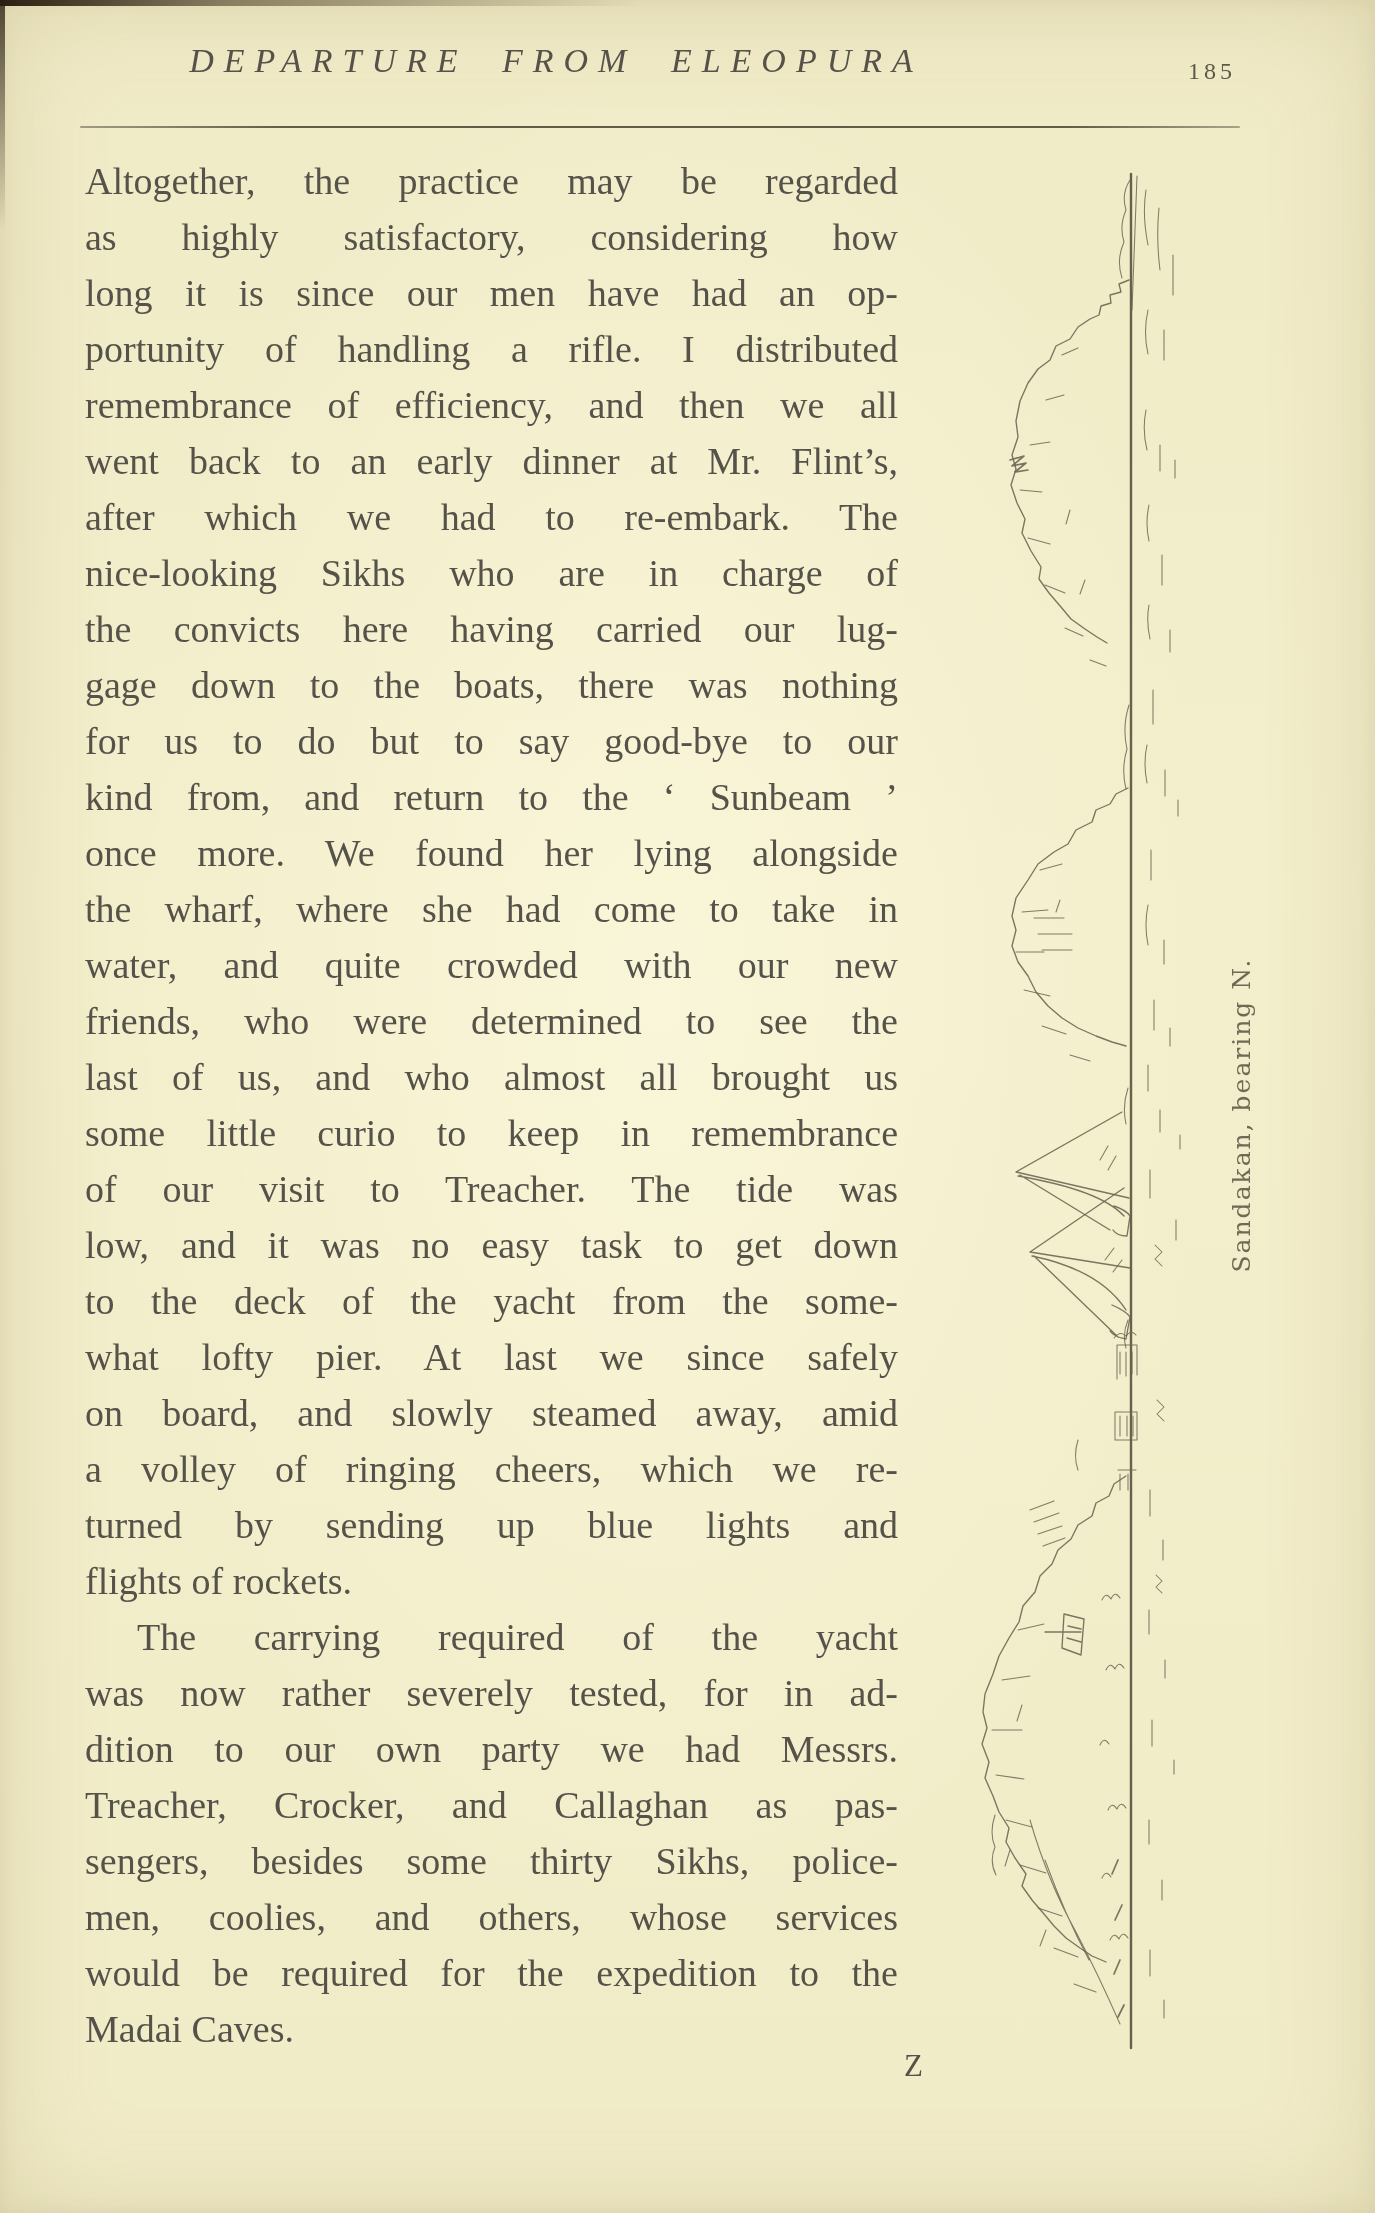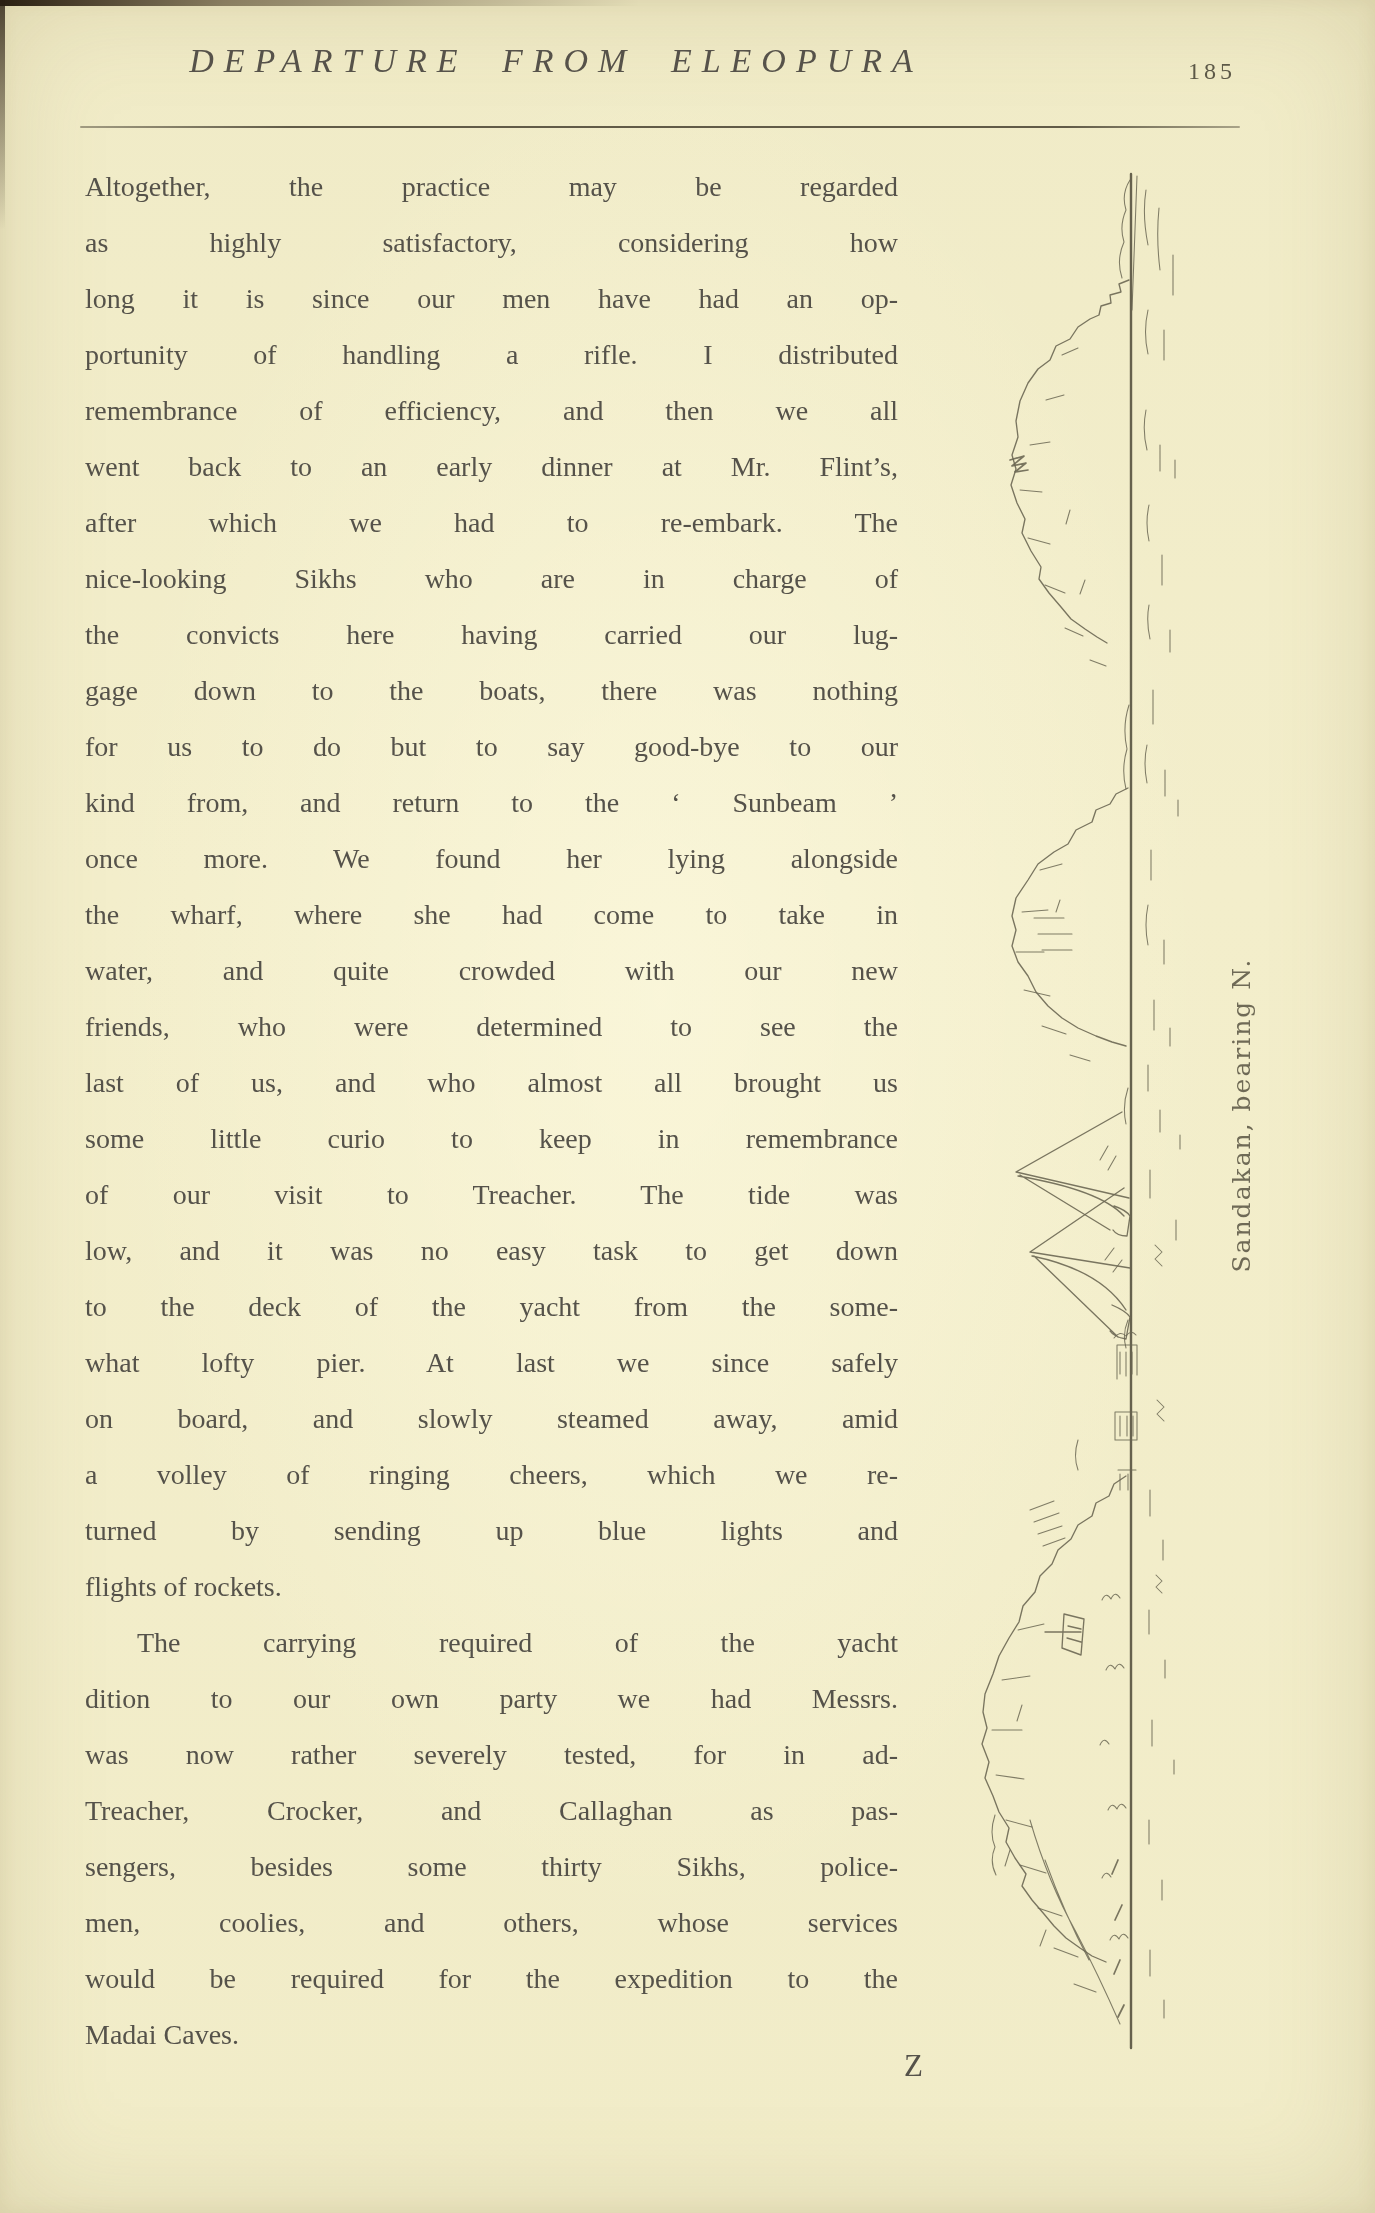--- a/index.html
+++ b/index.html
@@ -32,22 +32,22 @@
   .page-number{
     position:absolute;top:58px;left:1188px;
     font-size:24px;letter-spacing:4px;color:#5d5948;
   }
   .head-rule{
     position:absolute;top:126px;left:80px;width:1160px;height:2px;
     background:linear-gradient(to right,rgba(96,90,72,.55),#615b47 18%,#615b47 85%,rgba(96,90,72,.5));
     border-radius:1px;
   }
   .body-text{
-    position:absolute;top:159px;left:85px;width:813px;
-    font-size:28px;line-height:56px;color:#55524a;
+    position:absolute;top:153px;left:85px;width:813px;
+    font-size:38px;line-height:56px;color:#55524a;
   }
   .body-text .line{
     height:56px;white-space:nowrap;
     text-align:justify;text-align-last:justify;
   }
   .body-text .line.endpara{text-align-last:left;}
   .body-text .line.ind{text-indent:52px;}
   .illustration{
     position:absolute;top:160px;left:950px;width:280px;height:1900px;
   }
@@ -100,22 +100,22 @@
       <div class="line">some little curio to keep in remembrance</div>
       <div class="line">of our visit to Treacher. The tide was</div>
       <div class="line">low, and it was no easy task to get down</div>
       <div class="line">to the deck of the yacht from the some-</div>
       <div class="line">what lofty pier. At last we since safely</div>
       <div class="line">on board, and slowly steamed away, amid</div>
       <div class="line">a volley of ringing cheers, which we re-</div>
       <div class="line">turned by sending up blue lights and</div>
       <div class="line endpara">flights of rockets.</div>
       <div class="line ind">The carrying required of the yacht</div>
+      <div class="line">was now rather severely tested, for in ad-</div>
       <div class="line">dition to our own party we had Messrs.</div>
-      <div class="line">was now rather severely tested, for in ad-</div>
       <div class="line">Treacher, Crocker, and Callaghan as pas-</div>
       <div class="line">sengers, besides some thirty Sikhs, police-</div>
       <div class="line">men, coolies, and others, whose services</div>
       <div class="line">would be required for the expedition to the</div>
       <div class="line endpara">Madai Caves.</div>
     </div>
 
   <div class="illustration">
     <svg viewBox="0 0 280 1900" xmlns="http://www.w3.org/2000/svg">
 

